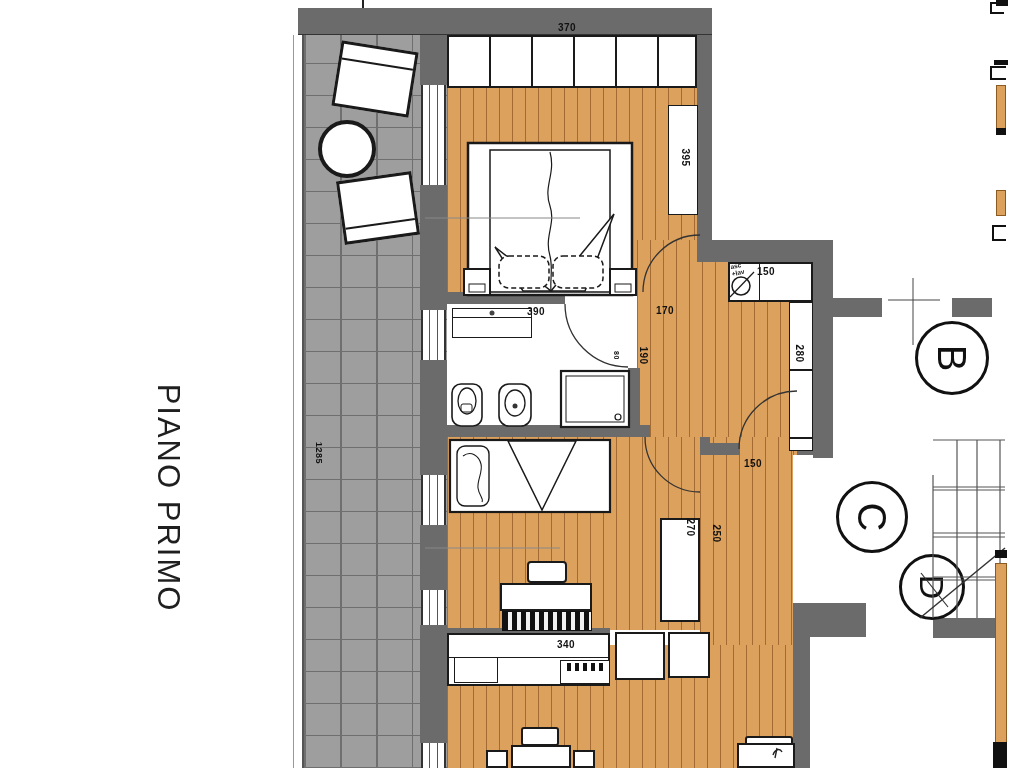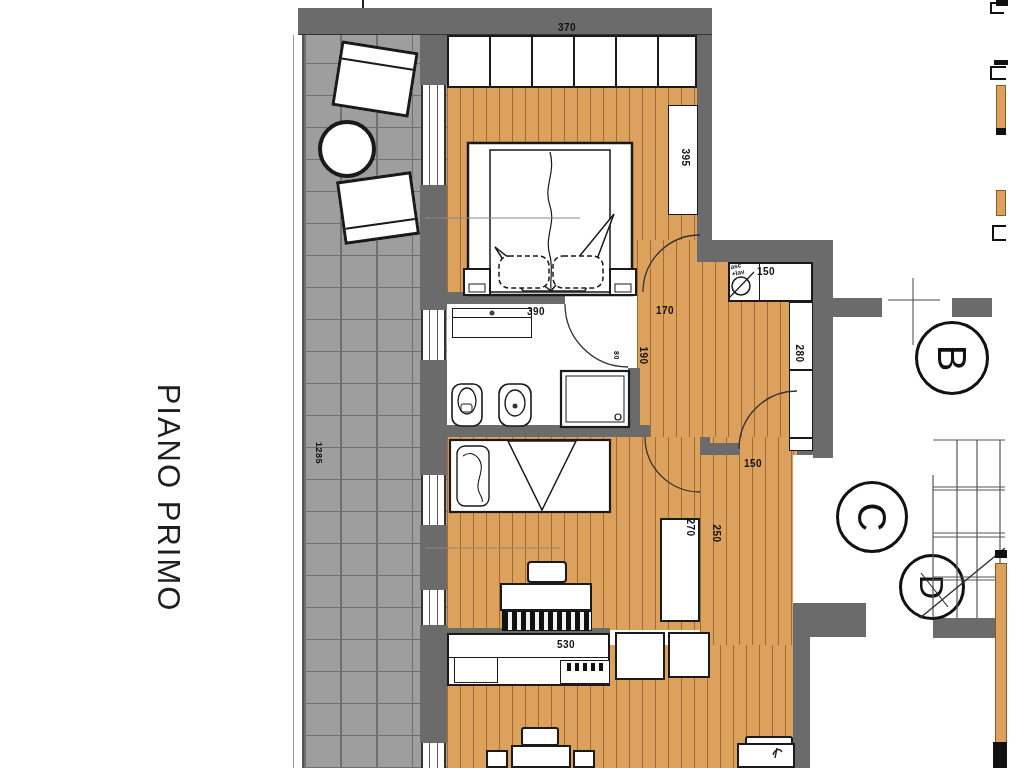--- a/index.html
+++ b/index.html
@@ -211,21 +211,21 @@
   <div class="dim vdim" style="left:308px;top:448px;font-size:9px;">1285</div>
   <div class="dim" style="left:527px;top:306px;">390</div>
   <div class="dim" style="left:656px;top:305px;">170</div>
   <div class="dim vdim" style="left:634px;top:350px;">190</div>
   <div class="dim vdim" style="left:612px;top:352px;font-size:7px;">80</div>
   <div class="dim" style="left:757px;top:266px;">150</div>
   <div class="dim vdim" style="left:790px;top:348px;">280</div>
   <div class="dim" style="left:744px;top:458px;">150</div>
   <div class="dim vdim" style="left:681px;top:522px;">270</div>
   <div class="dim vdim" style="left:707px;top:528px;">250</div>
-  <div class="dim" style="left:557px;top:639px;">530</div>
+  <div class="dim" style="left:557px;top:639px;">340</div>
 
   <div style="left:996px;top:85px;width:10px;height:45px;background:#dda15e;border:1px solid #8a5a20;"></div>
   <div style="left:996px;top:190px;width:10px;height:26px;background:#dda15e;border:1px solid #8a5a20;"></div>
   <div style="left:995px;top:563px;width:12px;height:182px;background:#dda15e;border:1px solid #8a5a20;"></div>
   <div style="left:996px;top:0;width:12px;height:6px;background:#111;"></div>
   <div style="left:994px;top:60px;width:14px;height:5px;background:#111;"></div>
   <div style="left:996px;top:128px;width:10px;height:7px;background:#111;"></div>
   <div style="left:995px;top:550px;width:12px;height:8px;background:#111;"></div>
   <div style="left:993px;top:742px;width:14px;height:26px;background:#111;"></div>
   <div style="left:990px;top:2px;width:14px;height:12px;border-left:2px solid #111;border-top:2px solid #111;border-bottom:2px solid #111;"></div>

